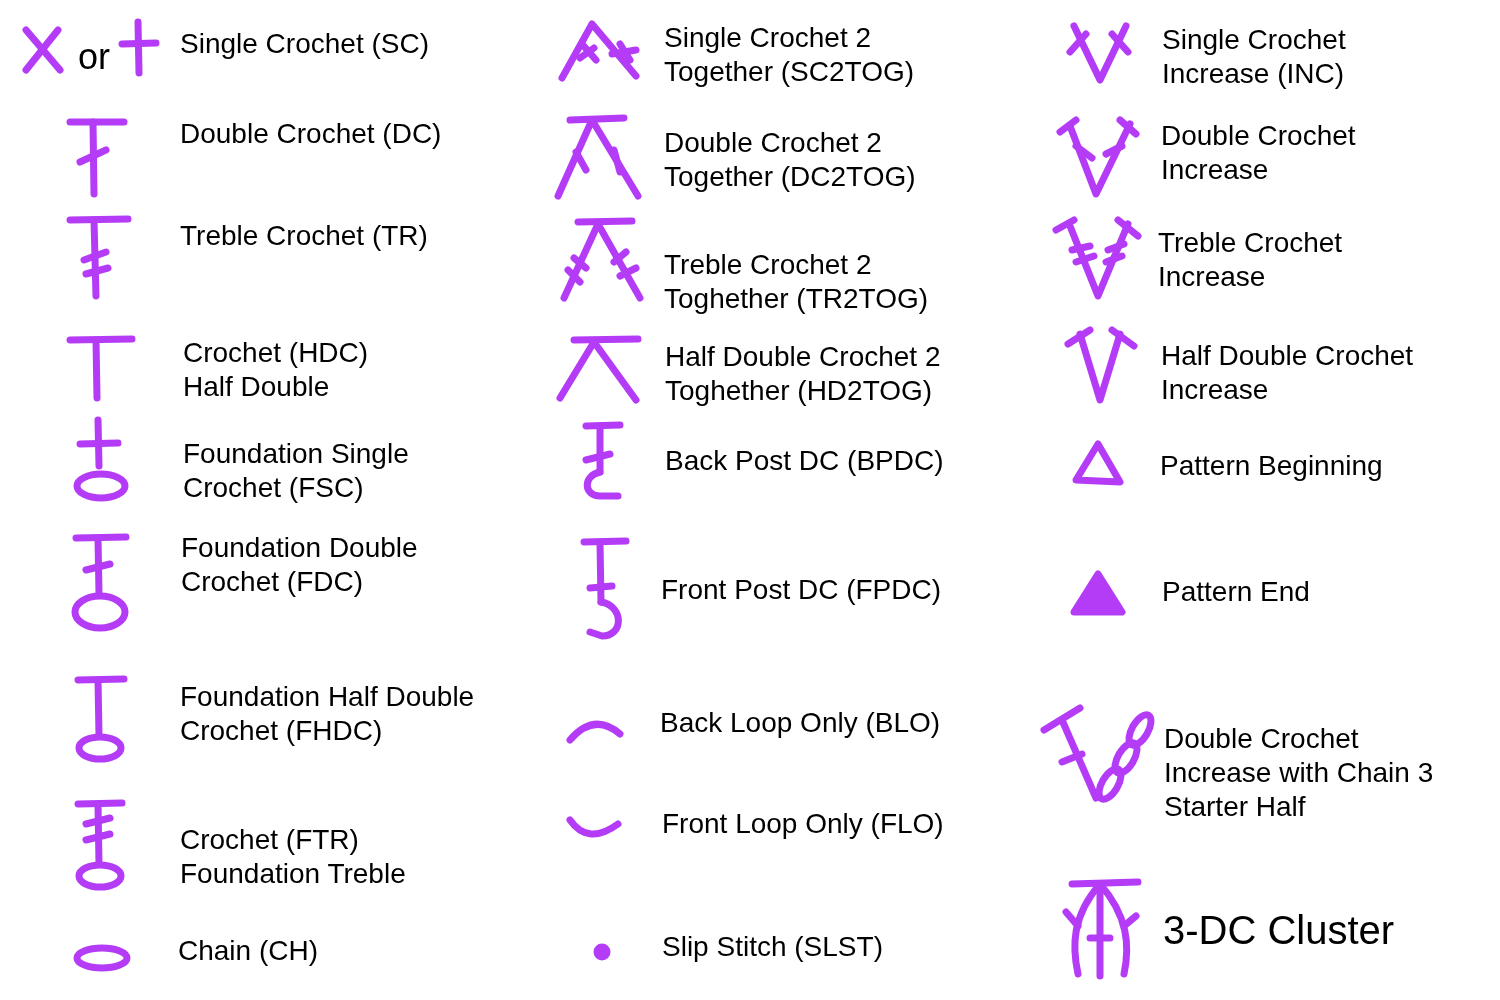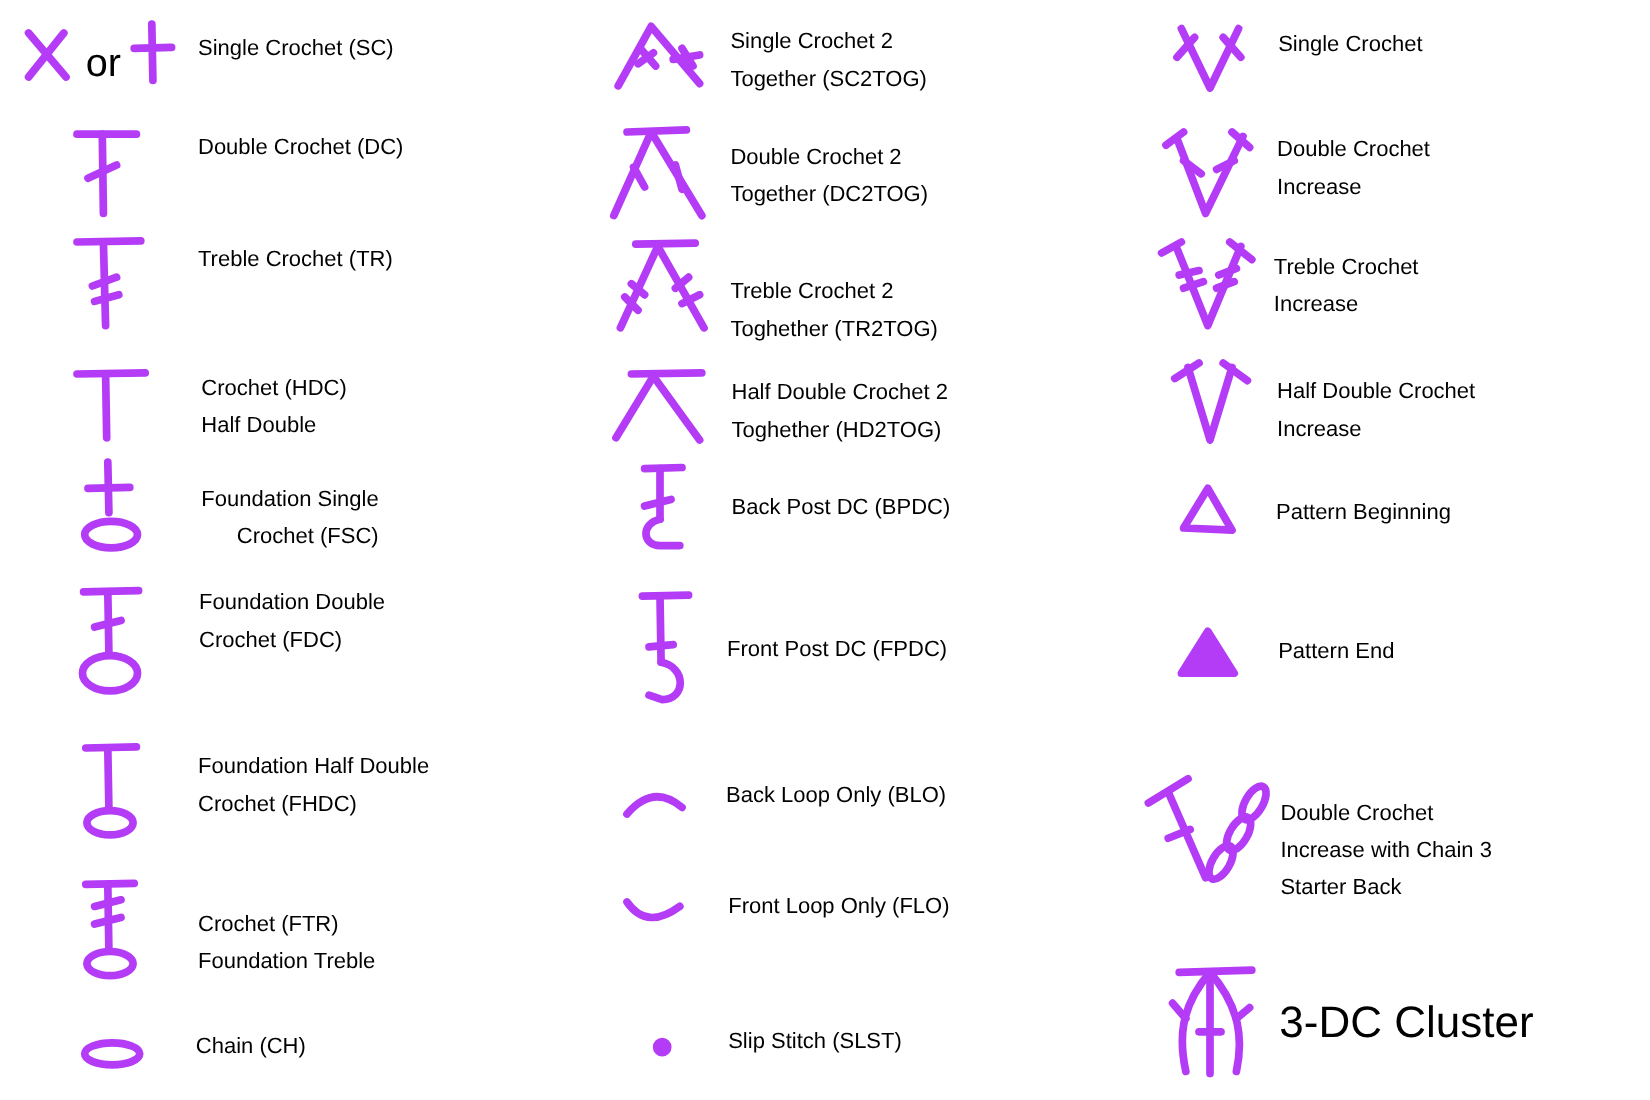--- a/index.html
+++ b/index.html
@@ -2,21 +2,21 @@
 <html><head>
 <meta charset="utf-8">
 <style>
   html, body { margin:0; padding:0; background:#ffffff; }
   body { width:1500px; height:1000px; position:relative; overflow:hidden;
          font-family:"Liberation Sans", sans-serif; color:#000; }
   .sym { position:absolute; }
   .sym svg { display:block; overflow:visible; }
   .sym svg * { stroke:#b43cf6; stroke-width:7; stroke-linecap:round; stroke-linejoin:round; fill:none; }
   .sym svg .fill { fill:#b43cf6; stroke:#b43cf6; }
-  .lbl { position:absolute; font-size:20px; line-height:34px; white-space:nowrap; }
+  .lbl { position:absolute; font-size:28px; line-height:34px; white-space:nowrap; }
   .lbl span { display:block; }
   .or { position:absolute; font-size:36px; }
   .big { font-size:40px; line-height:44px; }
 </style>
 </head>
 <body>
 
 <div class="sym" style="left:22px;top:26px;">
   <svg width="44" height="48">
       <line x1="4" y1="4" x2="38" y2="44"></line>
@@ -68,21 +68,21 @@
     <span>Half Double</span>
   </div>
 
 <div class="sym" style="left:72px;top:416px;">
   <svg width="60" height="88">
       <line x1="26" y1="4" x2="27" y2="50"></line>
       <line x1="8" y1="28" x2="46" y2="27"></line>
       <ellipse cx="29" cy="70" rx="24" ry="12"></ellipse>
     </svg>
 </div>
-<div class="lbl" style="left:183px;top:437px;text-align:right;">
+<div class="lbl" style="left:183px;top:437px;">
     <span>Foundation Single</span>
     <span>Crochet (FSC)</span>
   </div>
 
 <div class="sym" style="left:70px;top:532px;">
   <svg width="62" height="100">
       <line x1="6" y1="6" x2="56" y2="5"></line>
       <line x1="28" y1="6" x2="29" y2="62"></line>
       <line x1="16" y1="38" x2="40" y2="32"></line>
       <ellipse cx="30" cy="80" rx="25" ry="16"></ellipse>
@@ -234,20 +234,21 @@
 
 <div class="sym" style="left:1066px;top:20px;">
   <svg width="66" height="66">
       <polyline points="8,6 34,60 60,6"></polyline>
       <line x1="4" y1="32" x2="20" y2="14"></line>
       <line x1="46" y1="14" x2="62" y2="32"></line>
     </svg>
 </div>
 <div class="lbl" style="left:1162px;top:23px;">
     <span>Single Crochet</span>
+    <span>Increase (INC)</span>
   </div>
 
 <div class="sym" style="left:1056px;top:114px;&gt;">
   <svg width="86" height="86">
       <polyline points="14,12 40,80 74,10"></polyline>
       <line x1="4" y1="18" x2="20" y2="6"></line>
       <line x1="64" y1="6" x2="80" y2="20"></line>
       <line x1="20" y1="32" x2="36" y2="44"></line>
       <line x1="50" y1="40" x2="66" y2="32"></line>
     </svg>
@@ -309,21 +310,21 @@
       <line x1="22" y1="20" x2="56" y2="98"></line>
       <line x1="22" y1="62" x2="42" y2="54"></line>
       <ellipse cx="100" cy="30" rx="8" ry="17" transform="rotate(30 100 30)"></ellipse>
       <ellipse cx="86" cy="58" rx="8" ry="17" transform="rotate(30 86 58)"></ellipse>
       <ellipse cx="70" cy="84" rx="8" ry="17" transform="rotate(30 70 84)"></ellipse>
     </svg>
 </div>
 <div class="lbl" style="left:1164px;top:722px;">
     <span>Double Crochet</span>
     <span>Increase with Chain 3</span>
-    <span>Starter Back</span>
+    <span>Starter Half</span>
   </div>
 
 <div class="sym" style="left:1058px;top:876px;">
   <svg width="86" height="106">
       <line x1="14" y1="8" x2="80" y2="6"></line>
       <line x1="42" y1="8" x2="42" y2="100"></line>
       <path d="M42,8 C14,40 14,70 20,98"></path>
       <path d="M42,8 C70,40 72,70 66,98"></path>
       <line x1="8" y1="36" x2="20" y2="50"></line>
       <line x1="66" y1="50" x2="78" y2="40"></line>

